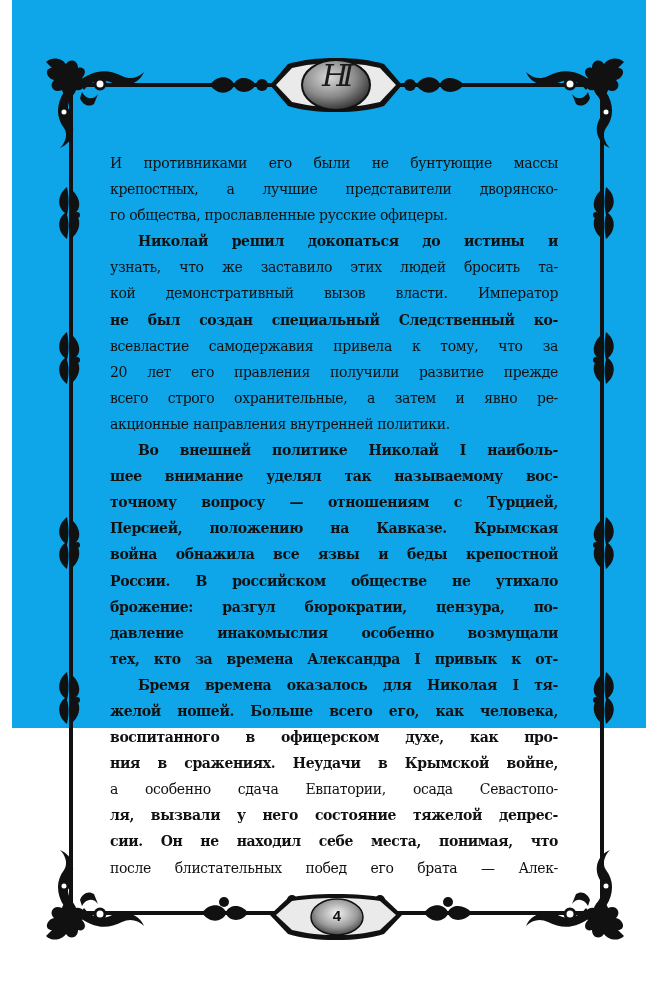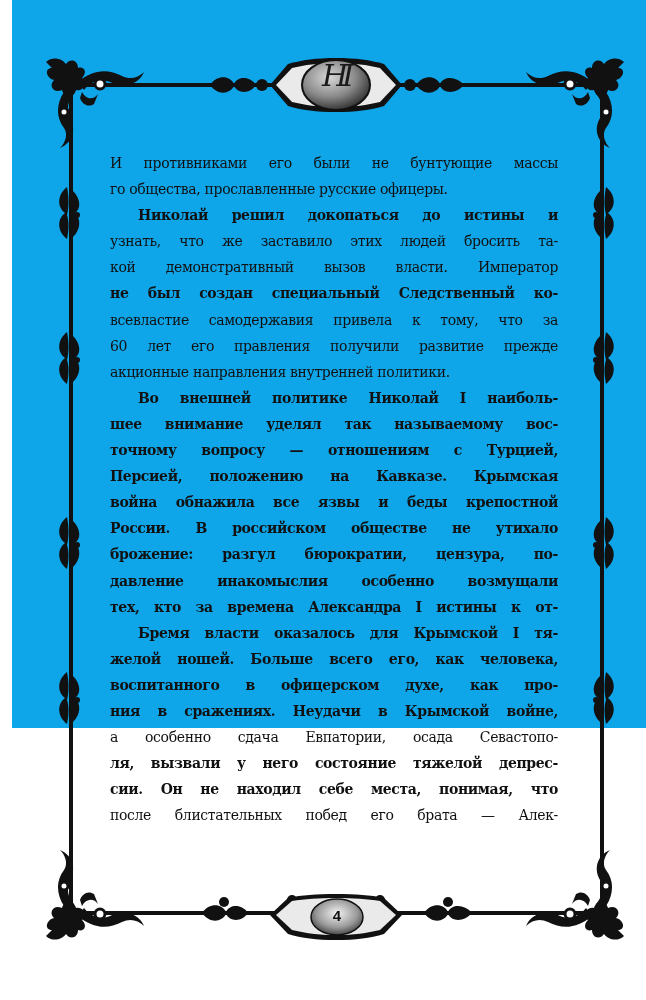--- a/index.html
+++ b/index.html
@@ -199,38 +199,40 @@
       <path d="M264,915 L280,901 C293,899 306,898 324,898 C342,898 355,899 368,901 L384,915 L368,930 C355,933 342,935 324,935 C306,935 293,933 280,930 Z" fill="#eaeaea"></path>
       <ellipse cx="325" cy="917" rx="26" ry="18" fill="url(#medal2)" stroke="#111" stroke-width="1.5"></ellipse>
     </g>
   </svg>
 
   <div class="monogram">НI</div>
   <div class="page-number">4</div>
 
   <div class="text-block">
     <span class="line">И противниками его были не бунтующие массы</span>
+    <span class="line">крепостных, а лучшие представители дворянско-</span>
     <span class="line last">го общества, прославленные русские офицеры.</span>
     <span class="line indent heavy">Николай решил докопаться до истины и</span>
     <span class="line">узнать, что же заставило этих людей бросить та-</span>
     <span class="line">кой демонстративный вызов власти. Император</span>
     <span class="line heavy">не был создан специальный Следственный ко-</span>
     <span class="line">всевластие самодержавия привела к тому, что за</span>
-    <span class="line">60 лет его правления получили развитие прежде</span>
+    <span class="line">20 лет его правления получили развитие прежде</span>
+    <span class="line">всего строго охранительные, а затем и явно ре-</span>
     <span class="line last">акционные направления внутренней политики.</span>
     <span class="line indent heavy">Во внешней политике Николай I наиболь-</span>
     <span class="line heavy">шее внимание уделял так называемому вос-</span>
     <span class="line heavy">точному вопросу — отношениям с Турцией,</span>
     <span class="line heavy">Персией, положению на Кавказе. Крымская</span>
     <span class="line heavy">война обнажила все язвы и беды крепостной</span>
     <span class="line heavy">России. В российском обществе не утихало</span>
     <span class="line heavy">брожение: разгул бюрократии, цензура, по-</span>
     <span class="line heavy">давление инакомыслия особенно возмущали</span>
-    <span class="line heavy">тех, кто за времена Александра I истины к от-</span>
-    <span class="line indent heavy">Бремя власти оказалось для Крымской I тя-</span>
+    <span class="line heavy">тех, кто за времена Александра I привык к от-</span>
+    <span class="line indent heavy">Бремя времена оказалось для Николая I тя-</span>
     <span class="line heavy">желой ношей. Больше всего его, как человека,</span>
     <span class="line heavy">воспитанного в офицерском духе, как про-</span>
     <span class="line heavy">ния в сражениях. Неудачи в Крымской войне,</span>
     <span class="line">а особенно сдача Евпатории, осада Севастопо-</span>
     <span class="line heavy">ля, вызвали у него состояние тяжелой депрес-</span>
     <span class="line heavy">сии. Он не находил себе места, понимая, что</span>
     <span class="line">после блистательных побед его брата — Алек-</span>
   </div>
 </div>
 

